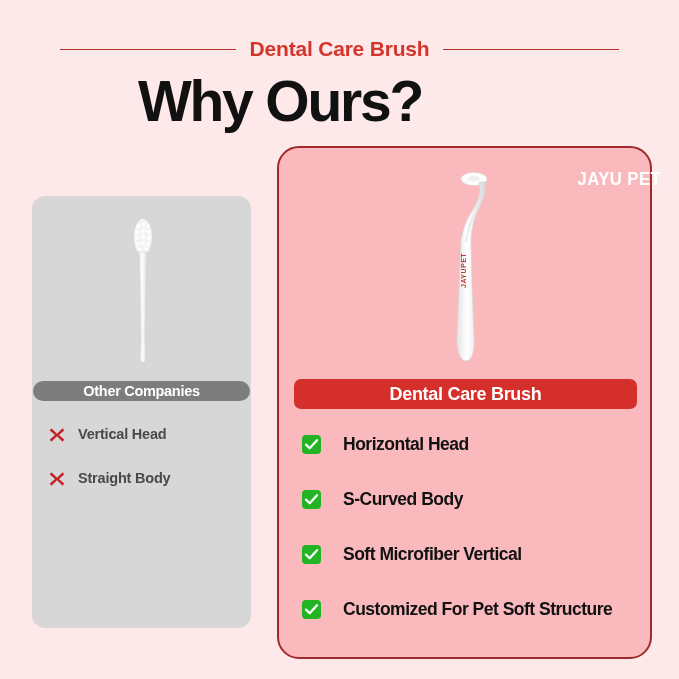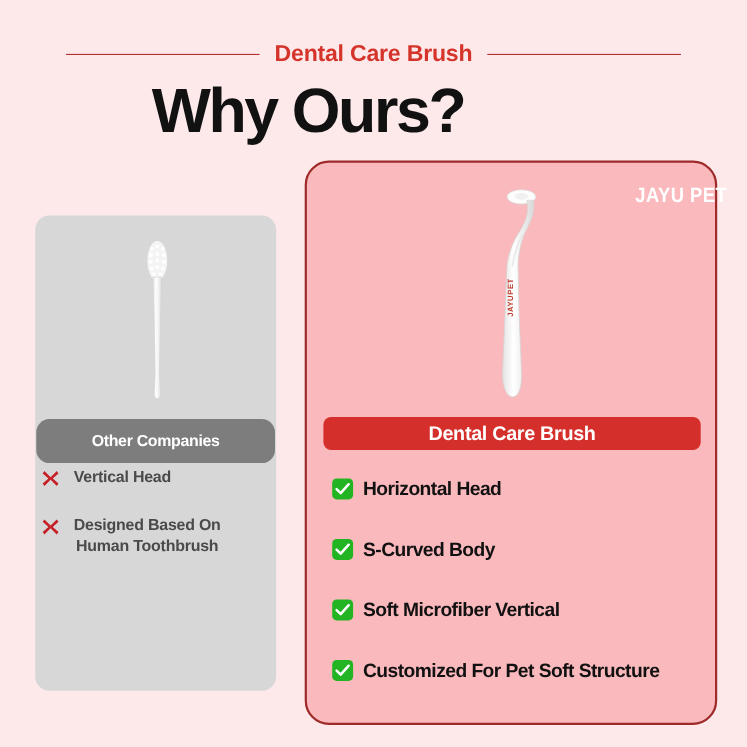--- a/index.html
+++ b/index.html
@@ -42,47 +42,47 @@
     letter-spacing:0.5px;transform:scaleX(0.88);transform-origin:right center;
     white-space:nowrap;
   }
 
   
   .art-left{position:absolute;left:108px;top:218px;width:70px;height:150px;}
   .art-right{position:absolute;left:430px;top:168px;width:90px;height:200px;}
 
   
   .badge-gray{
-    position:absolute;left:33px;top:381px;width:217px;height:40px;
+    position:absolute;left:33px;top:381px;width:217px;height:20px;
     background:#7d7d7d;border-radius:12px;
     display:flex;align-items:center;justify-content:center;
     color:#fff;font-size:14.5px;font-weight:bold;letter-spacing:-0.3px;
   }
   .badge-red{
     position:absolute;left:294px;top:379px;width:343px;height:30px;
     background:#d52f2b;border-radius:7px;
     display:flex;align-items:center;justify-content:center;
     color:#fff;font-size:18px;font-weight:bold;letter-spacing:-0.3px;
   }
 
   
-  .list-left{position:absolute;left:37px;top:425px;width:210px;text-align:center;}
+  .list-left{position:absolute;left:48px;top:425px;width:210px;}
   .row-left{
     display:flex;align-items:flex-start;gap:12px;
     margin-bottom:25px;
   }
   .x-icon{flex:0 0 18px;height:18px;margin-top:1px;}
   .label-left{
     color:#4a4a4a;font-size:14.5px;font-weight:bold;
     letter-spacing:-0.2px;line-height:1.28;
   }
 
   .list-right{position:absolute;left:302px;top:434px;width:340px;}
   .row-right{
-    display:flex;align-items:center;gap:9px;
+    display:flex;align-items:center;gap:22px;
     margin-bottom:34px;
   }
   .chk{
     flex:0 0 19px;width:19px;height:19px;border-radius:4px;
     background:#22b422;position:relative;
   }
   .chk svg{position:absolute;left:2px;top:2px;}
   .label-right{
     color:#111;font-size:17.5px;font-weight:bold;letter-spacing:-0.5px;
     white-space:nowrap;
@@ -143,22 +143,21 @@
       </svg>
     </span>
     <span class="label-left">Vertical Head</span>
   </div>
   <div class="row-left">
     <span class="x-icon">
       <svg width="18" height="18" viewBox="0 0 18 18">
         <path d="M3.4 2.2 L9 7.8 L14.6 2.2 L16.2 4.4 L11 9 L16.2 13.6 L14.6 15.8 L9 10.2 L3.4 15.8 L1.8 13.6 L7 9 L1.8 4.4 Z" fill="#c62127"></path>
       </svg>
     </span>
-    <span class="label-left" style="white-space:pre-line">Designed Based On
-Human Toothbrush</span>
+    <span class="label-left">Straight Body</span>
   </div>
 </div>
 
 <div class="panel-right"></div>
 
 <div class="brand">JAYU PET</div>
 
 <div class="art-right">
   <svg width="90" height="200" viewBox="0 0 90 200">
     <defs>

